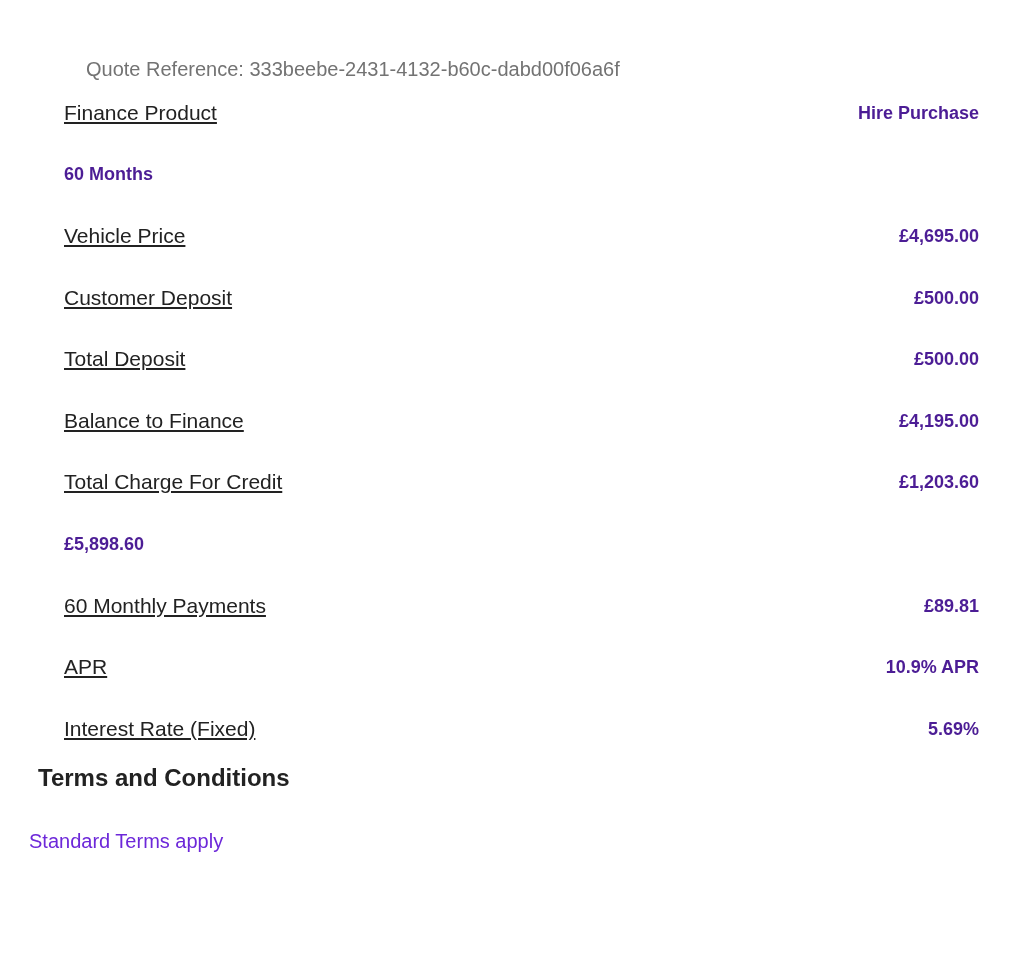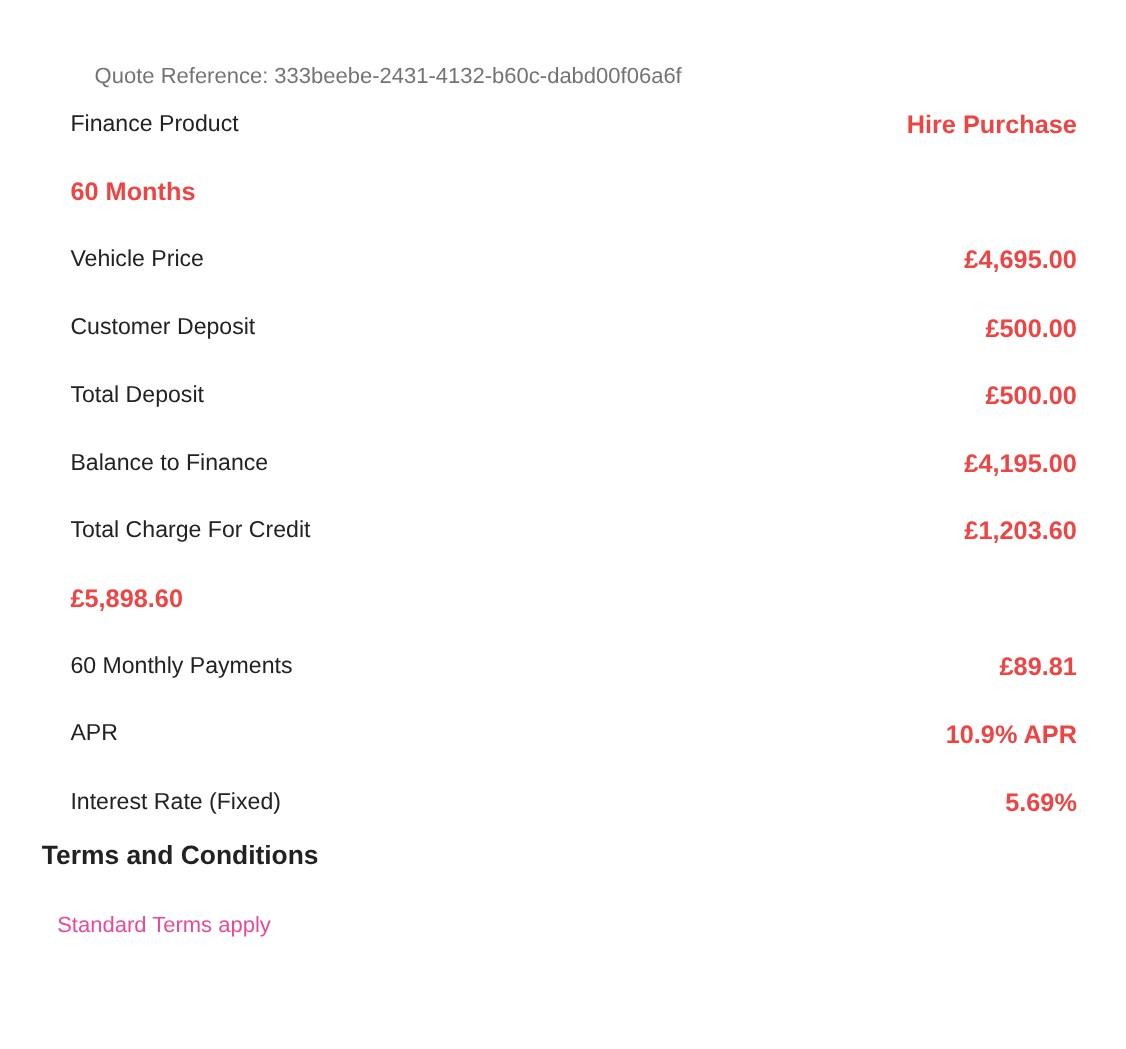--- a/index.html
+++ b/index.html
@@ -33,44 +33,45 @@
     .row {
       display: flex;
       justify-content: space-between;
       align-items: center;
       height: 61.6px;
     }
     .row-label {
       font-size: 21px;
       color: #222;
       line-height: 30px;
+      text-decoration: underline;
     }
     .row-value {
-      font-size: 23px;
+      font-size: 18px;
       font-weight: bold;
-      color: #ef4444;
+      color: #4c1d95;
       text-align: right;
       line-height: 30px;
     }
     .terms-heading {
       position: absolute;
       left: 38px;
       top: 762px;
       font-size: 24px;
       font-weight: bold;
       color: #222;
       margin: 0;
       line-height: 32px;
     }
     .terms-text {
       position: absolute;
-      left: 52px;
+      left: 29px;
       top: 828px;
       font-size: 20px;
-      color: #ec4899;
+      color: #6d28d9;
       line-height: 26px;
     }
   </style>
 </head>
 <body>
 
 <div class="quote-ref">Quote Reference: 333beebe-2431-4132-b60c-dabd00f06a6f</div>
 
 <div class="rows">
   <div class="row">

